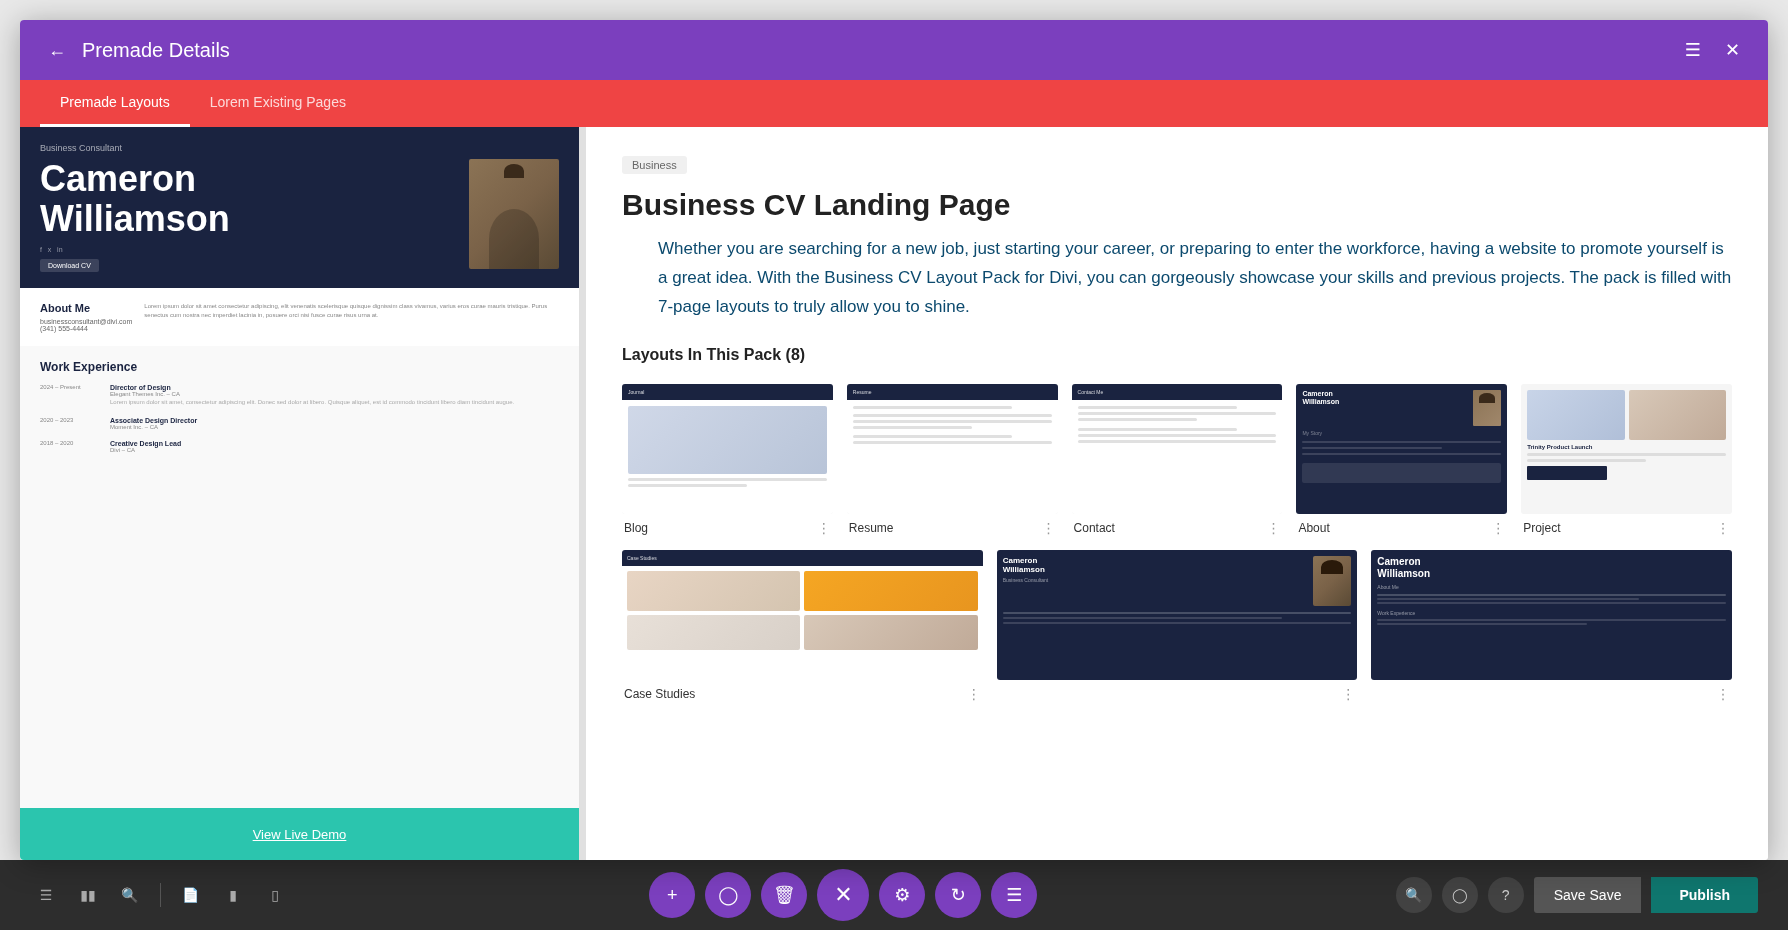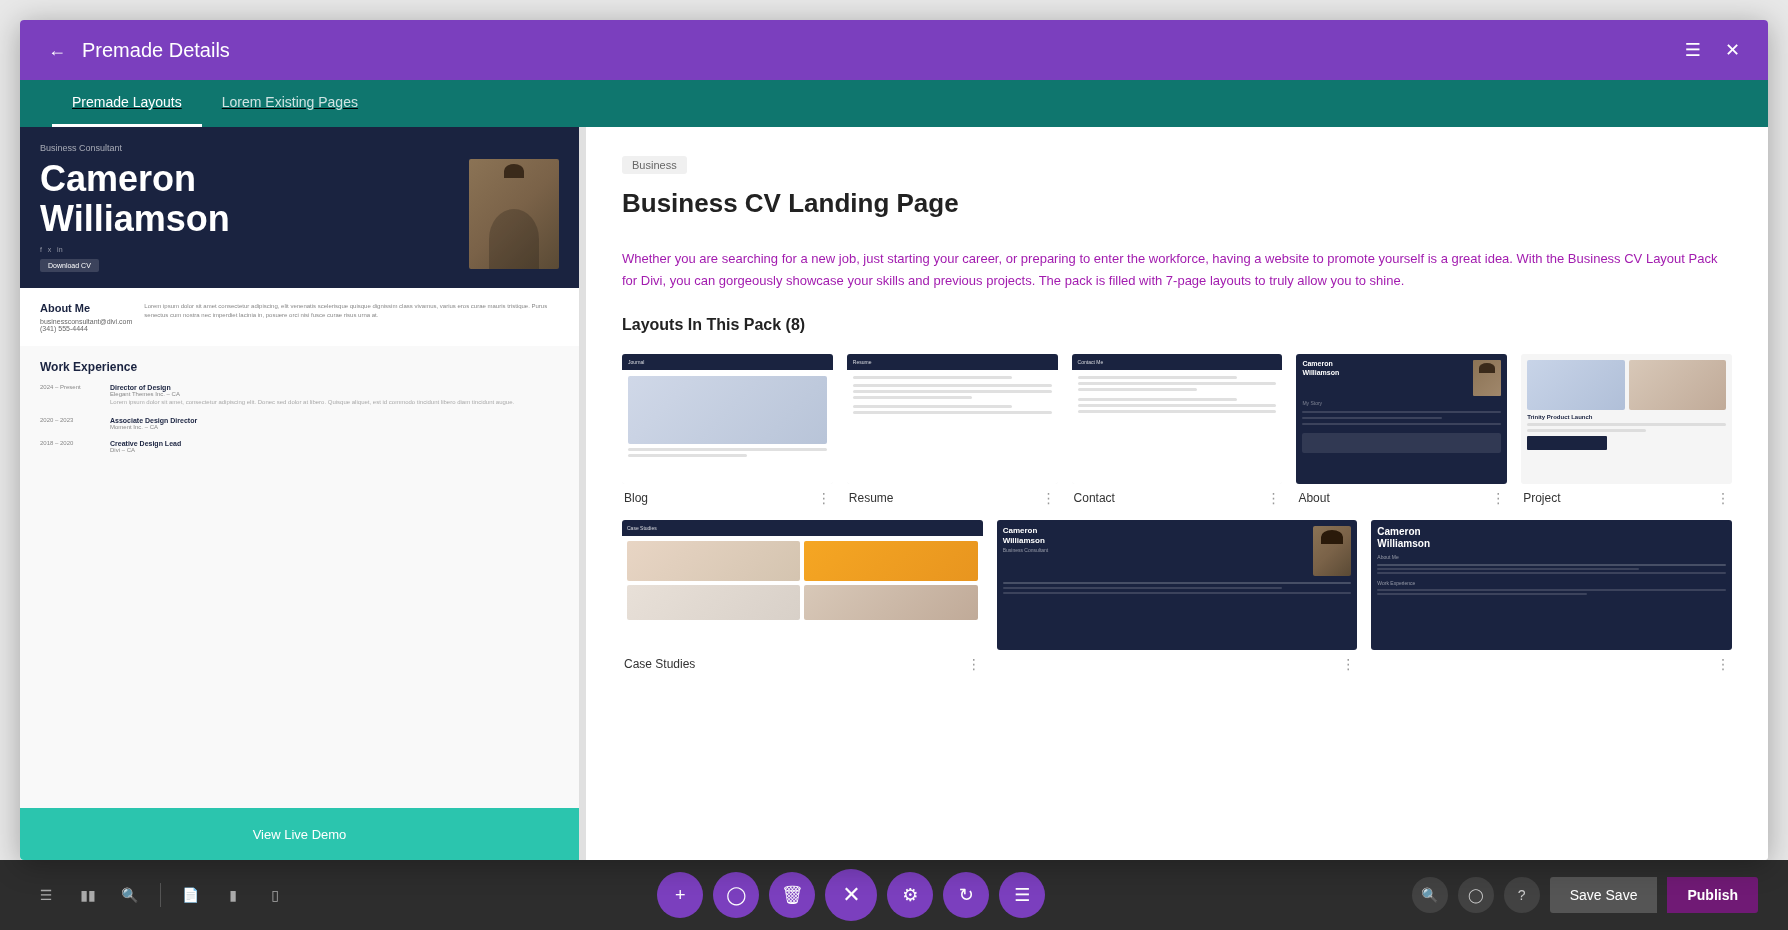--- a/index.html
+++ b/index.html
@@ -48,25 +48,24 @@
       color: #fff;
       font-size: 18px;
       cursor: pointer;
       background: none;
       border: none;
       padding: 4px;
     }
 
     
     .modal-tabs {
-      background: #0f766e;
-      display: flex;
-      padding: 0 32px;
+      background: #ef4444;
+      display: flex;
+      padding: 0 20px;
       flex-shrink: 0;
-      text-decoration: underline;
     }
     .tab-item {
       color: rgba(255,255,255,0.8);
       font-size: 14px;
       padding: 14px 20px;
       cursor: pointer;
       border-bottom: 3px solid transparent;
       transition: all 0.2s;
     }
     .tab-item.active {
@@ -233,20 +232,21 @@
       flex-shrink: 0;
     }
     .btn-demo {
       flex: 1;
       background: #2BC5AE;
       color: #fff;
       border: none;
       font-size: 13px;
       font-weight: 500;
       cursor: pointer;
+      text-decoration: underline;
     }
     .btn-use {
       flex: 1;
       background: #7B3FBE;
       color: #fff;
       border: none;
       font-size: 13px;
       font-weight: 500;
       cursor: pointer;
     }
@@ -261,30 +261,31 @@
     .category-badge {
       display: inline-block;
       background: #f0f0f0;
       color: #666;
       font-size: 11px;
       padding: 3px 10px;
       border-radius: 3px;
       margin-bottom: 14px;
     }
     .layout-title {
-      font-size: 26px;
+      font-size: 30px;
       font-weight: 700;
       color: #222;
-      margin-bottom: 29px;
+      margin-bottom: 13px;
     }
     .layout-description {
-      font-size: 13px;
-      color: #a21caf;
+      font-size: 17px;
+      color: #0c4a6e;
       line-height: 1.7;
       margin-bottom: 24px;
+      margin-left: 36px;
     }
     .pack-title {
       font-size: 16px;
       font-weight: 700;
       color: #222;
       margin-bottom: 20px;
     }
 
     
     .thumbs-grid {
@@ -449,24 +450,24 @@
     .btn-save-draft {
       background: #555;
       color: #fff;
       border: none;
       padding: 10px 20px;
       font-size: 14px;
       cursor: pointer;
       border-radius: 3px 0 0 3px;
     }
     .btn-publish {
-      background: #701a75;
+      background: #0f766e;
       color: #fff;
       border: none;
-      padding: 10px 20px;
+      padding: 10px 28px;
       font-size: 14px;
       font-weight: 600;
       cursor: pointer;
       border-radius: 0 3px 3px 0;
     }
 
     
     .thumbs-grid-row2 {
       display: grid;
       grid-template-columns: repeat(3, 1fr);

